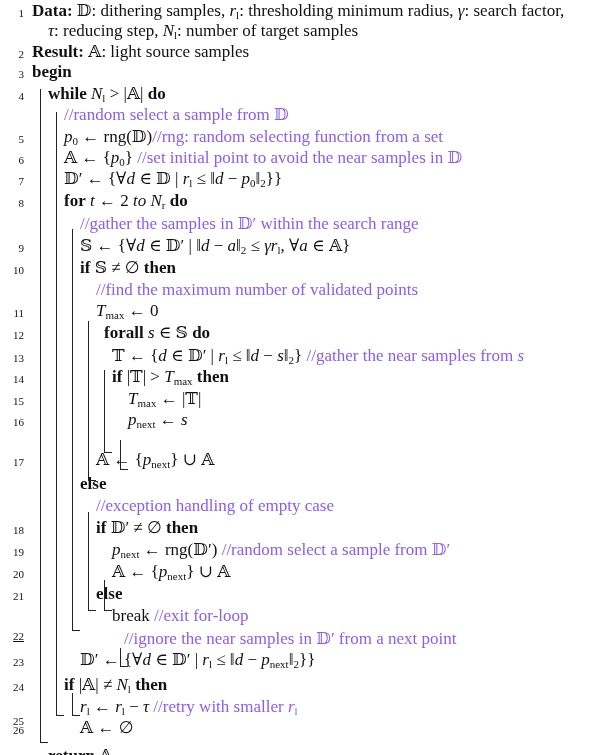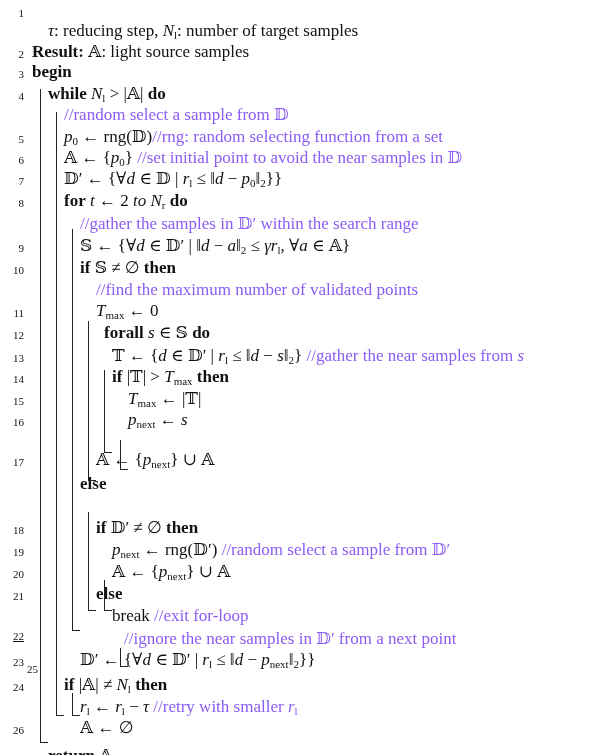--- a/index.html
+++ b/index.html
@@ -22,20 +22,21 @@
   .cm { color: #8b5cf6; }
   sub { font-size: 11px; vertical-align: -3px; font-style: normal; }
   .vbar { position: absolute; width: 1px; background: #222; }
   .hbar { position: absolute; height: 1px; background: #222; }
 </style>
 </head>
 <body>
 
 <div class="algo" id="algo">
     <div class="ln" style="top: 7px;">1</div>
+    <div class="line" style="top: 0px; left: 32px;"><span class="kw">Data:</span><span> 𝔻: dithering samples, </span><span class="m">r</span><sub>l</sub><span>: thresholding minimum radius, </span><span class="m">γ</span><span>: search factor,</span></div>
     <div class="line" style="top: 20.46px; left: 48px;"><span class="m">τ</span><span>: reducing step, </span><span class="m">N</span><sub>l</sub><span>: number of target samples</span></div>
     <div class="ln" style="top: 47.92px;">2</div>
     <div class="line" style="top: 40.92px; left: 32px;"><span class="kw">Result:</span><span> 𝔸: light source samples</span></div>
     <div class="ln" style="top: 68.38px;">3</div>
     <div class="line" style="top: 61.38px; left: 32px;"><span class="kw">begin</span></div>
     <div class="ln" style="top: 89.77px;">4</div>
     <div class="line" style="top: 82.77px; left: 48px;"><span class="kw">while</span><span> </span><span class="m">N</span><sub>l</sub><span> &gt; |𝔸| </span><span class="kw">do</span></div>
     <div class="line" style="top: 104.16px; left: 64px;"><span class="cm">//random select a sample from 𝔻</span></div>
     <div class="ln" style="top: 132.55px;">5</div>
     <div class="line" style="top: 125.55px; left: 64px;"><span class="m">p</span><sub>0</sub><span> ← rng(𝔻)</span><span class="cm">//rng: random selecting function from a set</span></div>
@@ -59,36 +60,37 @@
     <div class="line" style="top: 345.03px; left: 112px;"><span>𝕋 ← {</span><span class="m">d</span><span> ∈ 𝔻′ | </span><span class="m">r</span><sub>l</sub><span> ≤ ‖</span><span class="m">d</span><span> − </span><span class="m">s</span><span>‖</span><sub>2</sub><span>} </span><span class="cm">//gather the near samples from </span><span class="cm m">s</span></div>
     <div class="ln" style="top: 373.42px;">14</div>
     <div class="line" style="top: 366.42px; left: 112px;"><span class="kw">if</span><span> |𝕋| &gt; </span><span class="m">T</span><sub>max</sub><span> </span><span class="kw">then</span></div>
     <div class="ln" style="top: 394.81px;">15</div>
     <div class="line" style="top: 387.81px; left: 128px;"><span class="m">T</span><sub>max</sub><span> ← |𝕋|</span></div>
     <div class="ln" style="top: 416.2px;">16</div>
     <div class="line" style="top: 409.2px; left: 128px;"><span class="m">p</span><sub>next</sub><span> ← </span><span class="m">s</span></div>
     <div class="ln" style="top: 456.19px;">17</div>
     <div class="line" style="top: 449.19px; left: 96px;"><span>𝔸 ← {</span><span class="m">p</span><sub>next</sub><span>} ∪ 𝔸</span></div>
     <div class="line" style="top: 473.37px; left: 80px;"><span class="kw">else</span></div>
+    <div class="line" style="top: 494.76px; left: 96px;"><span class="cm">//exception handling of empty case</span></div>
     <div class="ln" style="top: 524.08px;">18</div>
     <div class="line" style="top: 517.08px; left: 96px;"><span class="kw">if</span><span> 𝔻′ ≠ ∅ </span><span class="kw">then</span></div>
     <div class="ln" style="top: 546.4px;">19</div>
     <div class="line" style="top: 539.4px; left: 112px;"><span class="m">p</span><sub>next</sub><span> ← rng(𝔻′) </span><span class="cm">//random select a sample from 𝔻′</span></div>
     <div class="ln" style="top: 567.79px;">20</div>
     <div class="line" style="top: 560.79px; left: 112px;"><span>𝔸 ← {</span><span class="m">p</span><sub>next</sub><span>} ∪ 𝔸</span></div>
     <div class="ln" style="top: 590.11px;">21</div>
     <div class="line" style="top: 583.11px; left: 96px;"><span class="kw">else</span></div>
     <div class="ln" style="top: 630px; text-decoration: underline;">22</div>
     <div class="line" style="top: 604.5px; left: 112px;"><span>break </span><span class="cm">//exit for-loop</span></div>
     <div class="line" style="top: 627.75px; left: 80px; margin-left: 44px;"><span class="cm">//ignore the near samples in 𝔻′ from a next point</span></div>
     <div class="ln" style="top: 656.14px;">23</div>
     <div class="line" style="top: 649.14px; left: 80px;"><span>𝔻′ ← {∀</span><span class="m">d</span><span> ∈ 𝔻′ | </span><span class="m">r</span><sub>l</sub><span> ≤ ‖</span><span class="m">d</span><span> − </span><span class="m">p</span><sub>next</sub><span>‖</span><sub>2</sub><span>}}</span></div>
     <div class="ln" style="top: 681.25px;">24</div>
     <div class="line" style="top: 674.25px; left: 64px;"><span class="kw">if</span><span> |𝔸| ≠ </span><span class="m">N</span><sub>l</sub><span> </span><span class="kw">then</span></div>
-    <div class="ln" style="top: 663px; padding-left: 14px;">25</div>
+    <div class="ln" style="top: 715px;">25</div>
     <div class="line" style="top: 695.64px; left: 80px;"><span class="m">r</span><sub>l</sub><span> ← </span><span class="m">r</span><sub>l</sub><span> − </span><span class="m">τ</span><span> </span><span class="cm">//retry with smaller </span><span class="cm m">r</span><sub class="cm">l</sub></div>
     <div class="ln" style="top: 724.03px;">26</div>
     <div class="line" style="top: 717.03px; left: 80px;"><span>𝔸 ← ∅</span></div>
     <div class="ln" style="top: 751.93px;">27</div>
     <div class="line" style="top: 744.93px; left: 48px;"><span class="kw">return</span><span> 𝔸</span></div>
     <div class="vbar" style="left: 40px; top: 89px; height: 653px;"></div>
     <div class="hbar" style="left: 40px; top: 742px; width: 8px;"></div>
     <div class="vbar" style="left: 56px; top: 112px; height: 603px;"></div>
     <div class="hbar" style="left: 56px; top: 715px; width: 8px;"></div>
     <div class="vbar" style="left: 72px; top: 229px; height: 401px;"></div>

